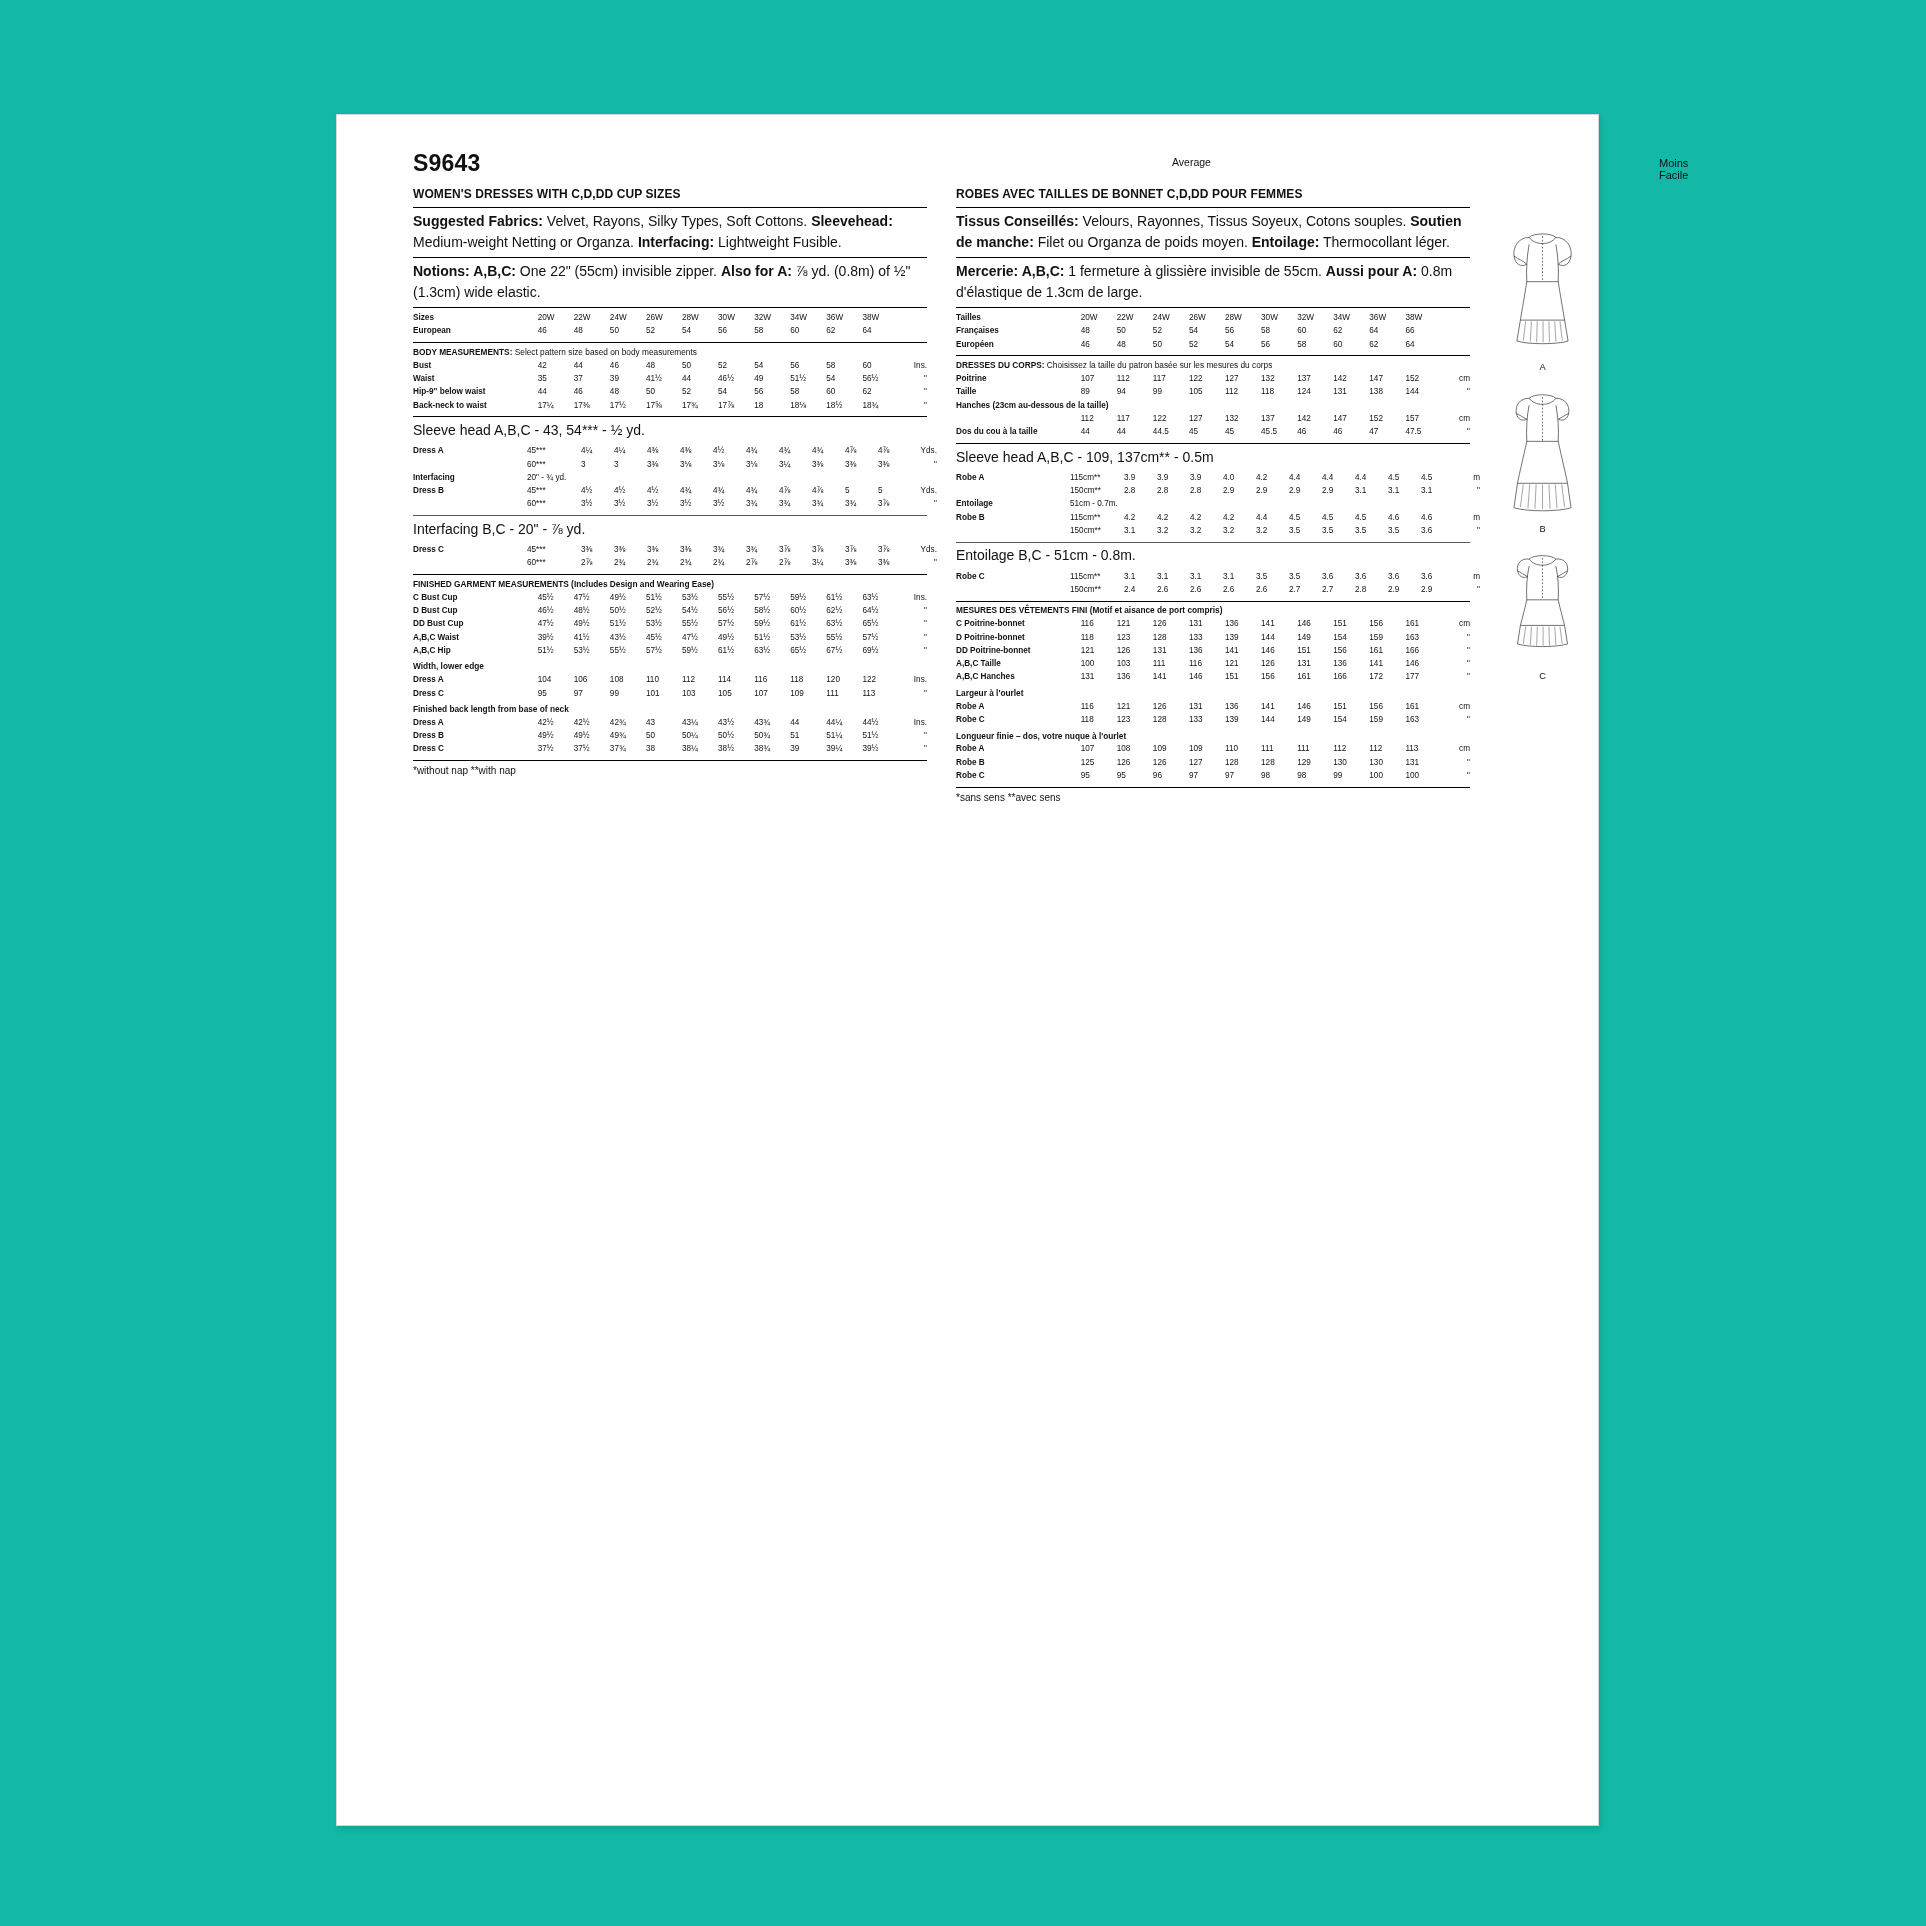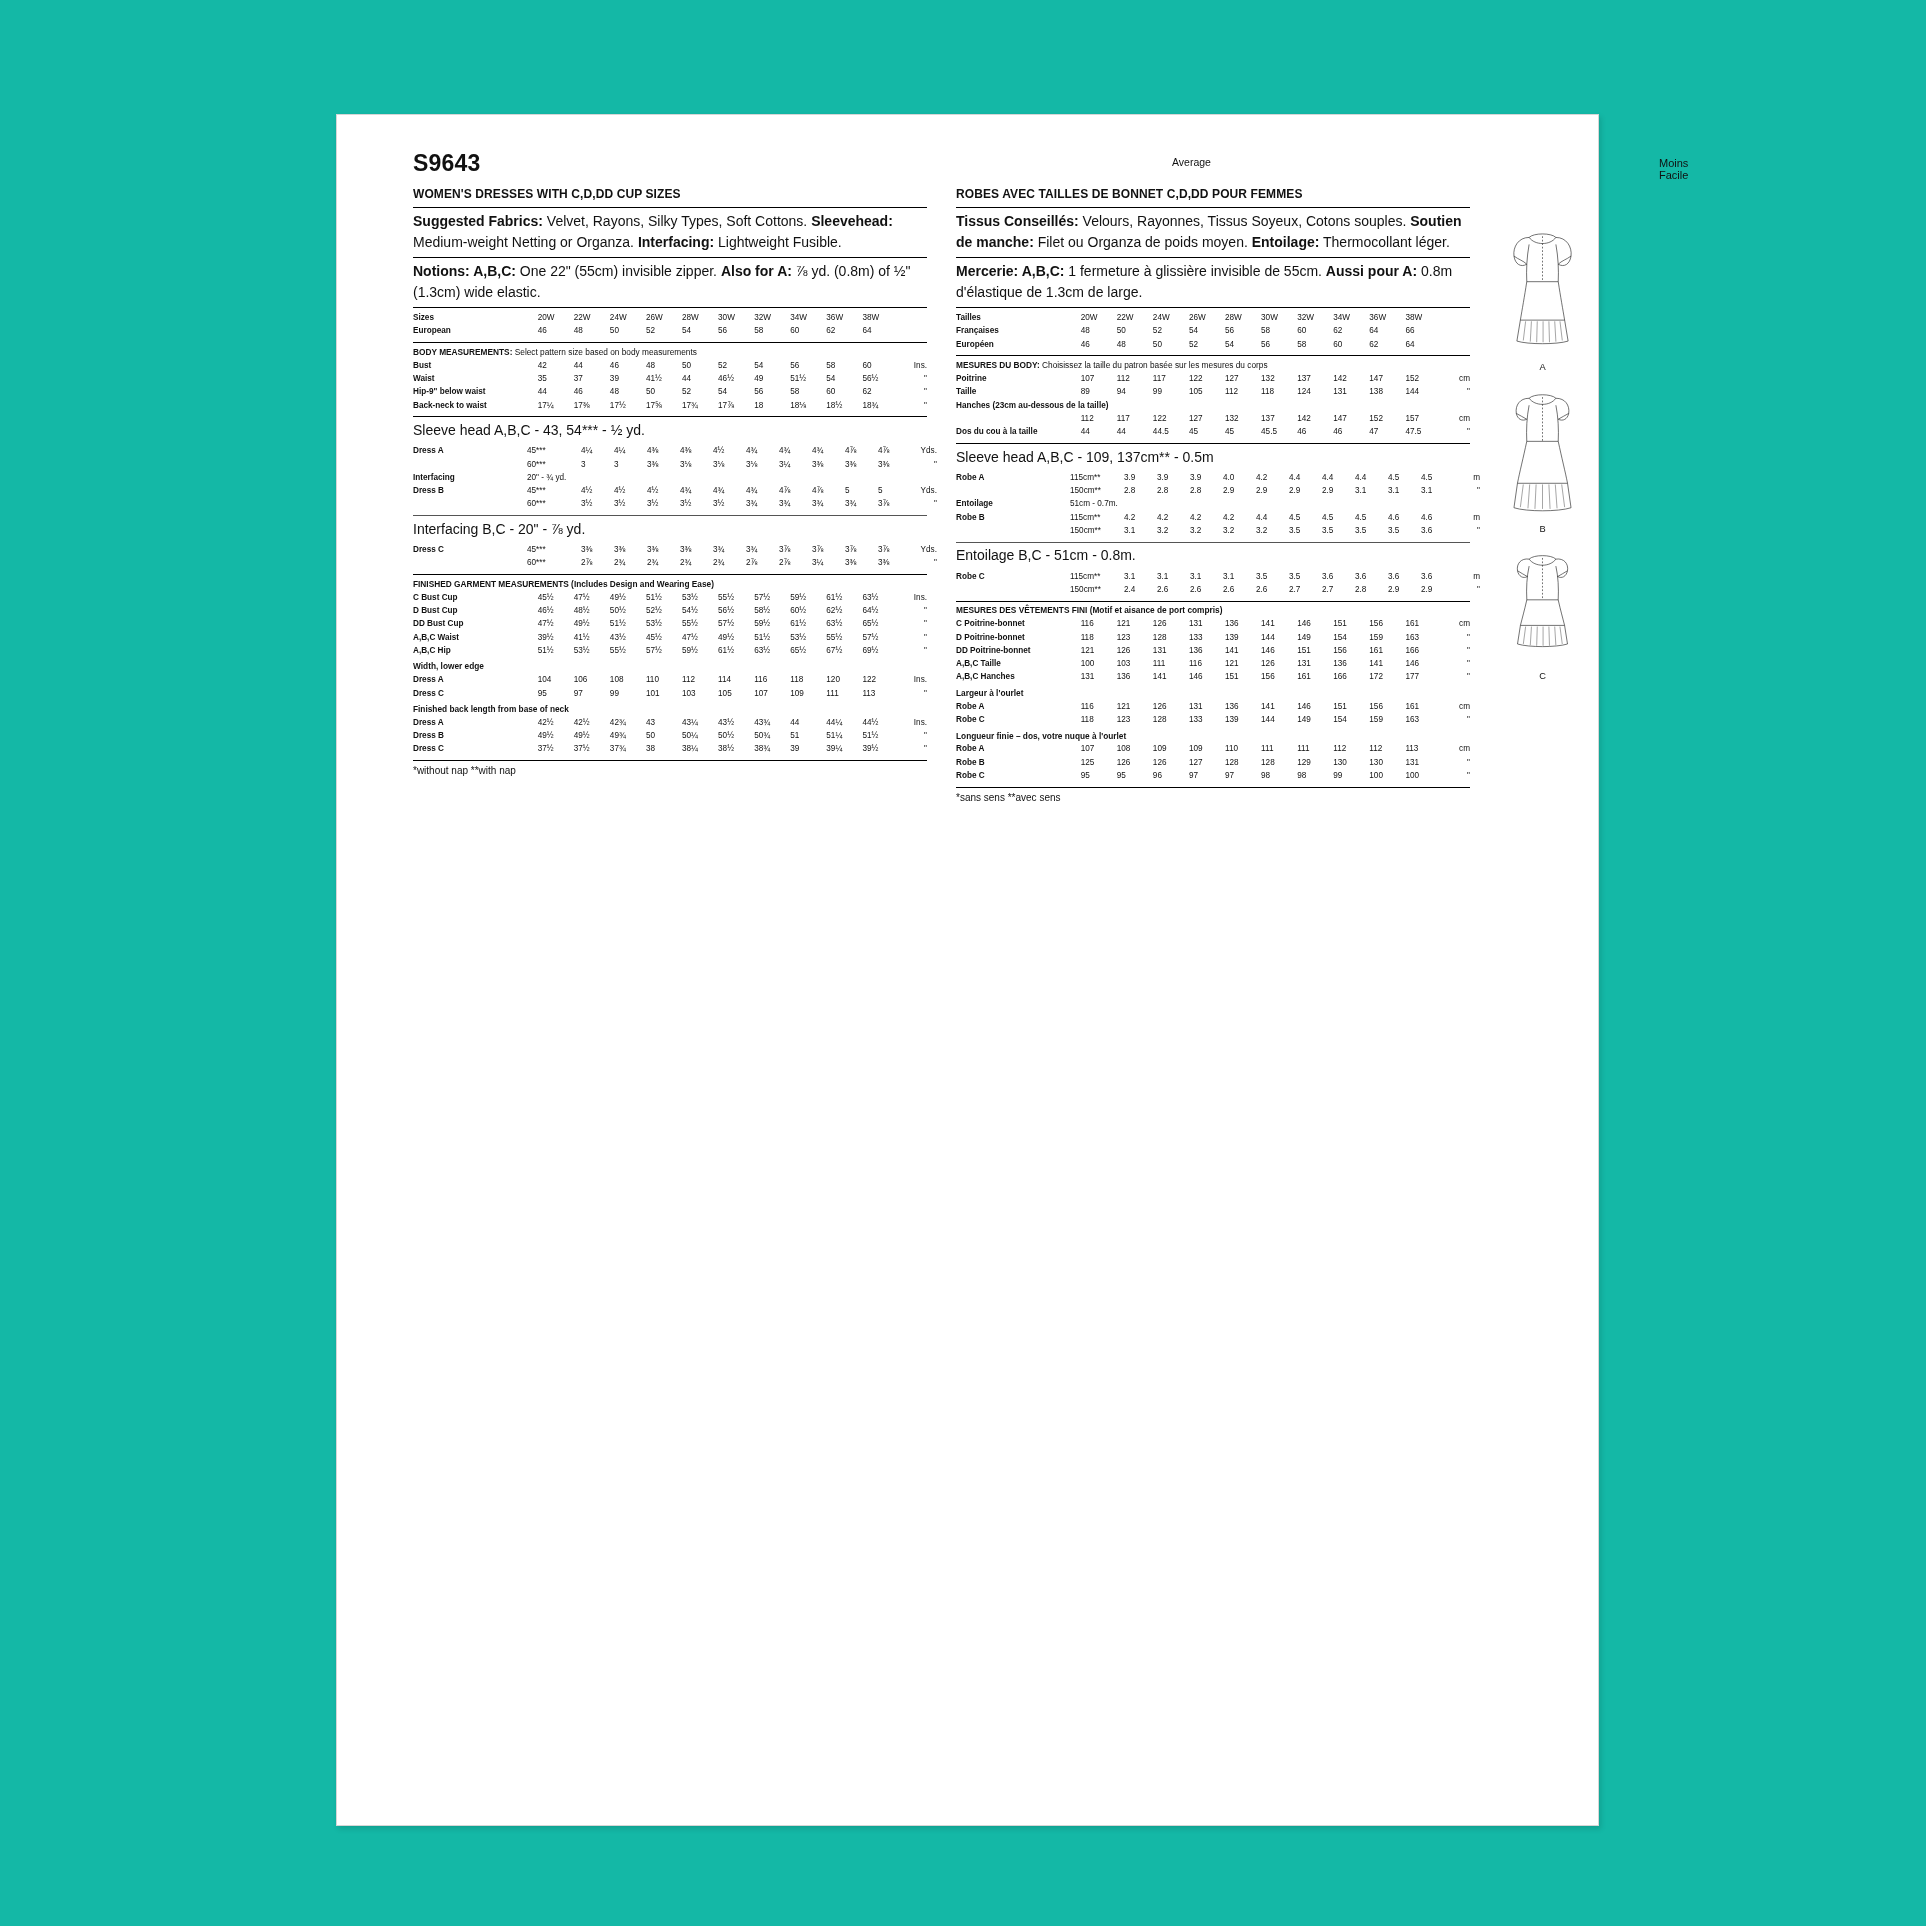--- a/index.html
+++ b/index.html
@@ -526,21 +526,21 @@
               <td class="n b">58</td>
               <td class="n b">60</td>
               <td class="n b">62</td>
               <td class="n b">64</td>
               <td class="u"></td>
             </tr>
           </tbody>
             </table>
           <div class="rule"></div>
 
-          <div class="sectionhdr"><span>MESURES DU BODY:</span><span class="norm"> Choisissez la taille du patron basée sur les mesures du corps</span></div>
+          <div class="sectionhdr"><span>DRESSES DU CORPS:</span><span class="norm"> Choisissez la taille du patron basée sur les mesures du corps</span></div>
 
           <table class="m">
             <tbody>
                 <tr>
               <td class="lbl">Poitrine</td>
               <td class="n">107</td>
               <td class="n">112</td>
               <td class="n">117</td>
               <td class="n">122</td>
               <td class="n">127</td>

